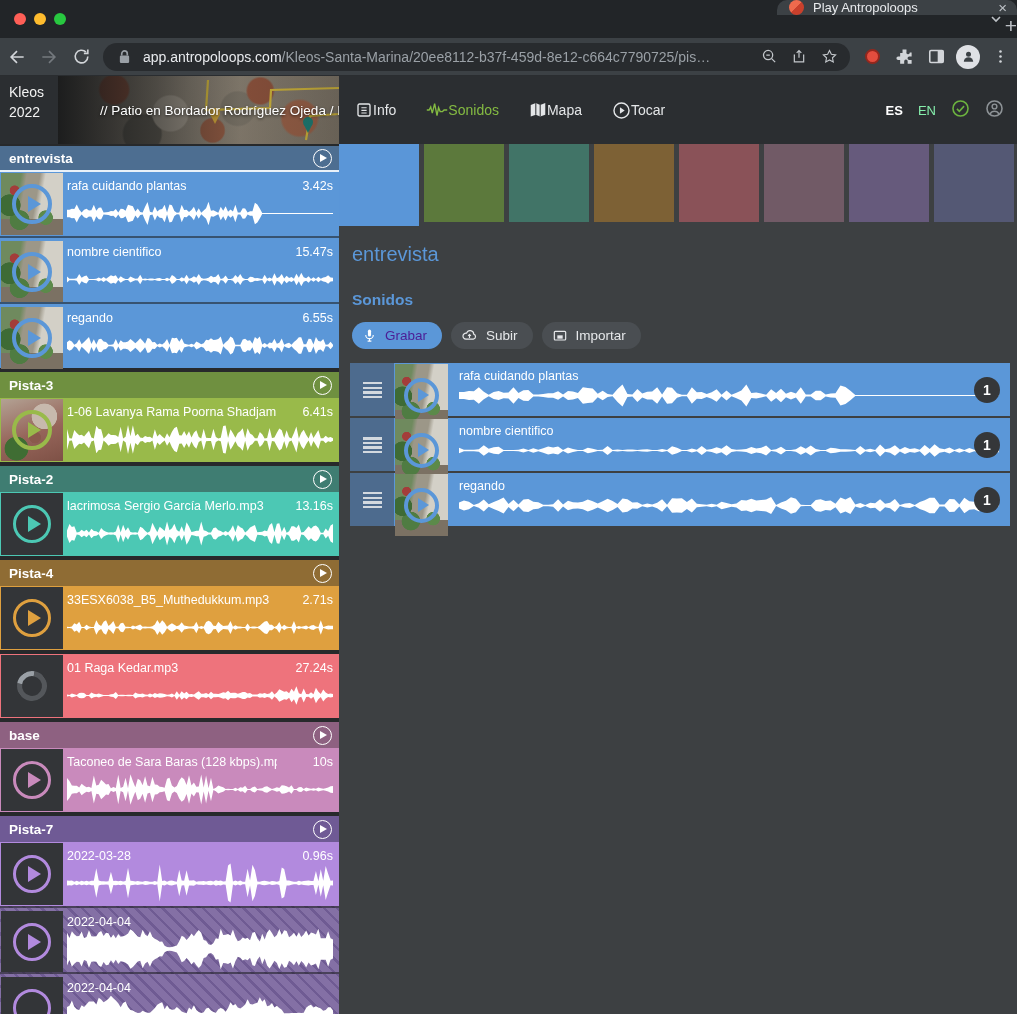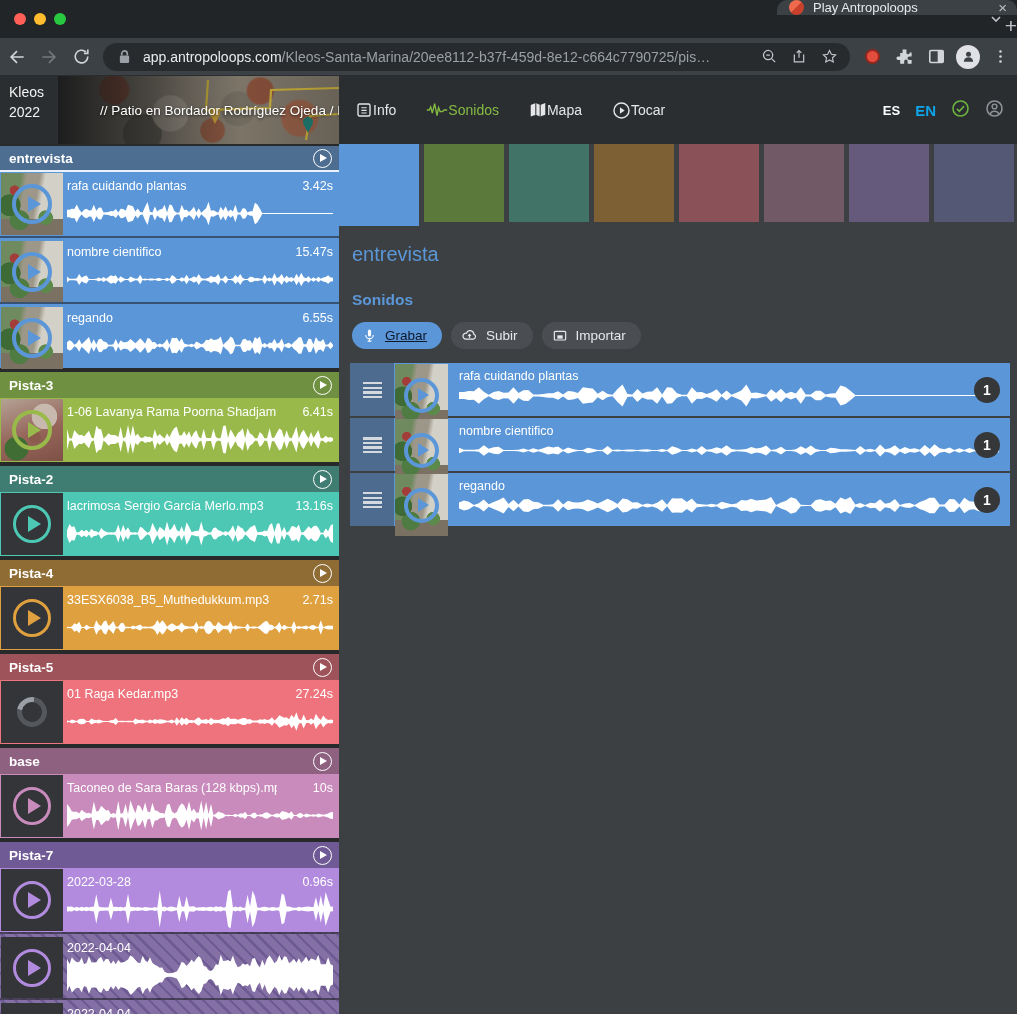--- a/index.html
+++ b/index.html
@@ -51,21 +51,21 @@
       background:linear-gradient(90deg,rgba(16,18,20,.9),rgba(16,18,20,.55) 35%,rgba(16,18,20,.18) 65%,rgba(16,18,20,.28));}
   .map svg.overlay{position:absolute;inset:0;width:100%;height:100%;}
   .crumb{position:absolute;left:42px;top:50%;transform:translateY(-50%);color:#fff;font-size:13.5px;
          white-space:nowrap;text-shadow:0 1px 3px rgba(0,0,0,.75);}
   .mainnav{display:flex;align-items:center;gap:30px;padding-left:16px;}
   .nav-item{display:flex;align-items:center;color:#e4e6e8;font-size:14px;cursor:default;}
   .nav-item.active{color:#84bb42;}
   .nav-item svg{display:block;}
   .hdr-right{margin-left:auto;display:flex;align-items:center;gap:15px;padding-right:13px;}
   .lang-es{color:#fff;font-size:13px;font-weight:700;}
-  .lang-en{color:#0ea5e9;font-size:15px;font-weight:700;}
+  .lang-en{color:#86efac;font-size:13px;font-weight:400;}
   .ok-ic{color:#6cb33f;} .acct-ic{color:#8d9296;}
 
   
   .content{display:flex;height:878px;background:#27292b;}
 
   
   .sidebar{width:339px;flex:none;display:flex;flex-direction:column;gap:4px;padding-top:2px;overflow:hidden;}
   .track{flex:none;}
   .track-header{height:26px;display:flex;align-items:center;padding:0 7px 0 9px;color:#fff;
                 font-size:13.5px;font-weight:600;background:var(--h);}
@@ -110,21 +110,21 @@
   .swatches{display:flex;gap:5px;align-items:flex-start;}
   .swatch{width:80px;height:78px;flex:none;}
   .swatch.selected{height:82px;}
   .p-title{margin:17px 0 0 13px;font-size:20px;font-weight:500;color:#5b97d8;}
   .pill{display:inline-flex;align-items:center;gap:8px;height:27px;border-radius:14px;border:none;
         background:#4a4e52;color:#e6e8ea;font-size:13.5px;padding:0 15px 0 10px;
         font-family:"Liberation Sans",sans-serif;}
   .edit-btn{margin:15px 0 0 13px;}
   .p-section{margin:25px 0 0 13px;font-size:15.5px;font-weight:700;color:#5b97d8;}
   .actions{margin:13px 0 0 13px;display:flex;gap:9px;}
-  .pill.primary{background:#5b97d8;color:#0f172a;text-decoration:underline;}
+  .pill.primary{background:#5b97d8;color:#4c1d95;}
   .sounds{margin:14px 0 0 11px;width:660px;display:flex;flex-direction:column;gap:2px;}
   .srow{display:flex;height:53px;background:#5b97d8;}
   .handle{width:44px;flex:none;background:#4d6b8e;display:flex;align-items:center;justify-content:center;}
   .handle i{width:19px;height:16px;
             background:repeating-linear-gradient(#d3d9df 0 2.5px,transparent 2.5px 4.6px);}
   .sthumb{width:53px;flex:none;position:relative;display:flex;align-items:center;justify-content:center;}
   .sthumb .ring{width:35px;height:35px;border-width:4px;}
   .sthumb .ring i{border-left-width:11px;border-top-width:7px;border-bottom-width:7px;}
   .scontent{flex:1;position:relative;min-width:0;}
   .s-title{position:absolute;left:12px;top:6px;font-size:12.5px;color:#fff;white-space:nowrap;}
@@ -410,26 +410,20 @@
             </span>
     <span class="c-title">33ESX6038_B5_Muthedukkum.mp3</span>
     <span class="c-dur">2.71s</span>
     <svg class="wave" viewBox="0 0 1000 100" preserveAspectRatio="none">
               <polygon fill="#ffffff" points="0.0,47.9 9.2,48.2 18.3,47.3 27.5,36.9 36.7,41.0 45.9,32.4 55.0,48.2 64.2,48.2 73.4,41.9 82.6,46.8 91.7,48.2 100.9,48.2 110.1,28.4 119.3,40.8 128.4,45.7 137.6,32.7 146.8,27.9 156.0,45.4 165.1,39.5 174.3,30.3 183.5,47.8 192.7,47.9 201.8,37.3 211.0,35.5 220.2,47.7 229.4,47.7 238.5,48.2 247.7,43.7 256.9,46.8 266.1,44.3 275.2,40.8 284.4,47.7 293.6,47.0 302.8,47.4 311.9,48.1 321.1,46.5 330.3,41.2 339.4,27.1 348.6,38.7 357.8,27.8 367.0,35.9 376.1,47.9 385.3,41.6 394.5,37.1 403.7,41.6 412.8,46.0 422.0,42.9 431.2,34.0 440.4,43.6 449.5,45.3 458.7,47.0 467.9,47.1 477.1,45.3 486.2,32.5 495.4,48.2 504.6,45.1 513.8,47.5 522.9,33.2 532.1,29.8 541.3,33.4 550.5,44.9 559.6,45.1 568.8,32.6 578.0,40.2 587.2,45.8 596.3,44.4 605.5,43.8 614.7,30.6 623.9,47.9 633.0,43.4 642.2,47.1 651.4,46.9 660.6,48.2 669.7,48.2 678.9,37.7 688.1,48.2 697.2,47.1 706.4,47.2 715.6,48.2 724.8,44.4 733.9,37.6 743.1,31.8 752.3,30.6 761.5,41.3 770.6,41.3 779.8,48.2 789.0,44.9 798.2,33.1 807.3,48.2 816.5,41.9 825.7,46.8 834.9,48.2 844.0,48.1 853.2,30.6 862.4,48.2 871.6,45.2 880.7,47.5 889.9,45.9 899.1,43.7 908.3,48.2 917.4,44.1 926.6,42.1 935.8,46.6 945.0,48.2 954.1,27.8 963.3,48.2 972.5,46.4 981.7,43.7 990.8,45.0 1000.0,44.6 1000.0,55.4 990.8,55.0 981.7,56.3 972.5,53.6 963.3,51.8 954.1,72.2 945.0,51.8 935.8,53.4 926.6,57.9 917.4,55.9 908.3,51.8 899.1,56.3 889.9,54.1 880.7,52.5 871.6,54.8 862.4,51.8 853.2,69.4 844.0,51.9 834.9,51.8 825.7,53.2 816.5,58.1 807.3,51.8 798.2,66.9 789.0,55.1 779.8,51.8 770.6,58.7 761.5,58.7 752.3,69.4 743.1,68.2 733.9,62.4 724.8,55.6 715.6,51.8 706.4,52.8 697.2,52.9 688.1,51.8 678.9,62.3 669.7,51.8 660.6,51.8 651.4,53.1 642.2,52.9 633.0,56.6 623.9,52.1 614.7,69.4 605.5,56.2 596.3,55.6 587.2,54.2 578.0,59.8 568.8,67.4 559.6,54.9 550.5,55.1 541.3,66.6 532.1,70.2 522.9,66.8 513.8,52.5 504.6,54.9 495.4,51.8 486.2,67.5 477.1,54.7 467.9,52.9 458.7,53.0 449.5,54.7 440.4,56.4 431.2,66.0 422.0,57.1 412.8,54.0 403.7,58.4 394.5,62.9 385.3,58.4 376.1,52.1 367.0,64.1 357.8,72.2 348.6,61.3 339.4,72.9 330.3,58.8 321.1,53.5 311.9,51.9 302.8,52.6 293.6,53.0 284.4,52.3 275.2,59.2 266.1,55.7 256.9,53.2 247.7,56.3 238.5,51.8 229.4,52.3 220.2,52.3 211.0,64.5 201.8,62.7 192.7,52.1 183.5,52.2 174.3,69.7 165.1,60.5 156.0,54.6 146.8,72.1 137.6,67.3 128.4,54.3 119.3,59.2 110.1,71.6 100.9,51.8 91.7,51.8 82.6,53.2 73.4,58.1 64.2,51.8 55.0,51.8 45.9,67.6 36.7,59.0 27.5,63.1 18.3,52.7 9.2,51.8 0.0,52.1"></polygon>
             </svg>
   </div>
         </div>
   </section>
       <section class="track" style="--h: #9d5359; --c: #ee737c;">
-    <div class="track-header">
-      <span class="t-name">Pista-5</span>
-      <span class="th-play">
-            <i></i>
-          </span>
-    </div>
     <div class="clips">
           <div class="clip">
     <span class="thumb dark">
               <span class="spinner"></span>
             </span>
     <span class="c-title">01 Raga Kedar.mp3</span>
     <span class="c-dur">27.24s</span>
     <svg class="wave" viewBox="0 0 1000 100" preserveAspectRatio="none">
               <polygon fill="#ffffff" points="0.0,46.6 9.2,48.2 18.3,43.8 27.5,46.1 36.7,48.2 45.9,42.1 55.0,41.3 64.2,42.7 73.4,48.2 82.6,48.2 91.7,40.8 100.9,45.0 110.1,45.9 119.3,43.7 128.4,46.5 137.6,48.2 146.8,48.2 156.0,48.2 165.1,46.5 174.3,45.6 183.5,39.2 192.7,48.2 201.8,47.4 211.0,47.7 220.2,48.2 229.4,47.9 238.5,47.8 247.7,48.2 256.9,41.1 266.1,45.0 275.2,45.5 284.4,43.9 293.6,47.1 302.8,47.4 311.9,43.8 321.1,47.2 330.3,42.1 339.4,45.5 348.6,43.1 357.8,43.6 367.0,45.8 376.1,48.0 385.3,46.7 394.5,43.7 403.7,48.2 412.8,37.0 422.0,47.9 431.2,37.2 440.4,44.3 449.5,38.7 458.7,46.2 467.9,45.5 477.1,46.6 486.2,41.3 495.4,37.2 504.6,44.8 513.8,45.0 522.9,42.3 532.1,46.0 541.3,38.3 550.5,45.0 559.6,44.4 568.8,45.3 578.0,43.2 587.2,40.2 596.3,41.8 605.5,35.9 614.7,42.2 623.9,41.9 633.0,41.8 642.2,44.5 651.4,42.5 660.6,39.6 669.7,39.5 678.9,44.2 688.1,42.4 697.2,47.1 706.4,46.8 715.6,47.2 724.8,42.9 733.9,44.4 743.1,42.1 752.3,45.2 761.5,44.1 770.6,37.4 779.8,46.8 789.0,41.2 798.2,30.9 807.3,35.0 816.5,38.5 825.7,37.1 834.9,43.3 844.0,29.8 853.2,38.4 862.4,22.0 871.6,43.5 880.7,46.5 889.9,29.0 899.1,45.4 908.3,46.3 917.4,40.5 926.6,46.3 935.8,26.5 945.0,38.3 954.1,45.7 963.3,31.8 972.5,40.9 981.7,45.4 990.8,43.7 1000.0,45.3 1000.0,54.7 990.8,56.3 981.7,54.6 972.5,59.1 963.3,68.2 954.1,54.3 945.0,61.7 935.8,73.5 926.6,53.7 917.4,59.5 908.3,53.7 899.1,54.6 889.9,71.0 880.7,53.5 871.6,56.5 862.4,78.0 853.2,61.6 844.0,70.2 834.9,56.7 825.7,62.9 816.5,61.5 807.3,65.0 798.2,69.1 789.0,58.8 779.8,53.2 770.6,62.6 761.5,55.9 752.3,54.8 743.1,57.9 733.9,55.6 724.8,57.1 715.6,52.8 706.4,53.2 697.2,52.9 688.1,57.6 678.9,55.8 669.7,60.5 660.6,60.4 651.4,57.5 642.2,55.5 633.0,58.2 623.9,58.1 614.7,57.8 605.5,64.1 596.3,58.2 587.2,59.8 578.0,56.8 568.8,54.7 559.6,55.6 550.5,55.0 541.3,61.7 532.1,54.0 522.9,57.7 513.8,55.0 504.6,55.2 495.4,62.8 486.2,58.7 477.1,53.4 467.9,54.5 458.7,53.8 449.5,61.3 440.4,55.7 431.2,62.8 422.0,52.1 412.8,63.0 403.7,51.8 394.5,56.3 385.3,53.3 376.1,52.0 367.0,54.2 357.8,56.4 348.6,56.9 339.4,54.5 330.3,57.9 321.1,52.8 311.9,56.2 302.8,52.6 293.6,52.9 284.4,56.1 275.2,54.5 266.1,55.0 256.9,58.9 247.7,51.8 238.5,52.2 229.4,52.1 220.2,51.8 211.0,52.3 201.8,52.6 192.7,51.8 183.5,60.8 174.3,54.4 165.1,53.5 156.0,51.8 146.8,51.8 137.6,51.8 128.4,53.5 119.3,56.3 110.1,54.1 100.9,55.0 91.7,59.2 82.6,51.8 73.4,51.8 64.2,57.3 55.0,58.7 45.9,57.9 36.7,51.8 27.5,53.9 18.3,56.2 9.2,51.8 0.0,53.4"></polygon>
             </svg>

